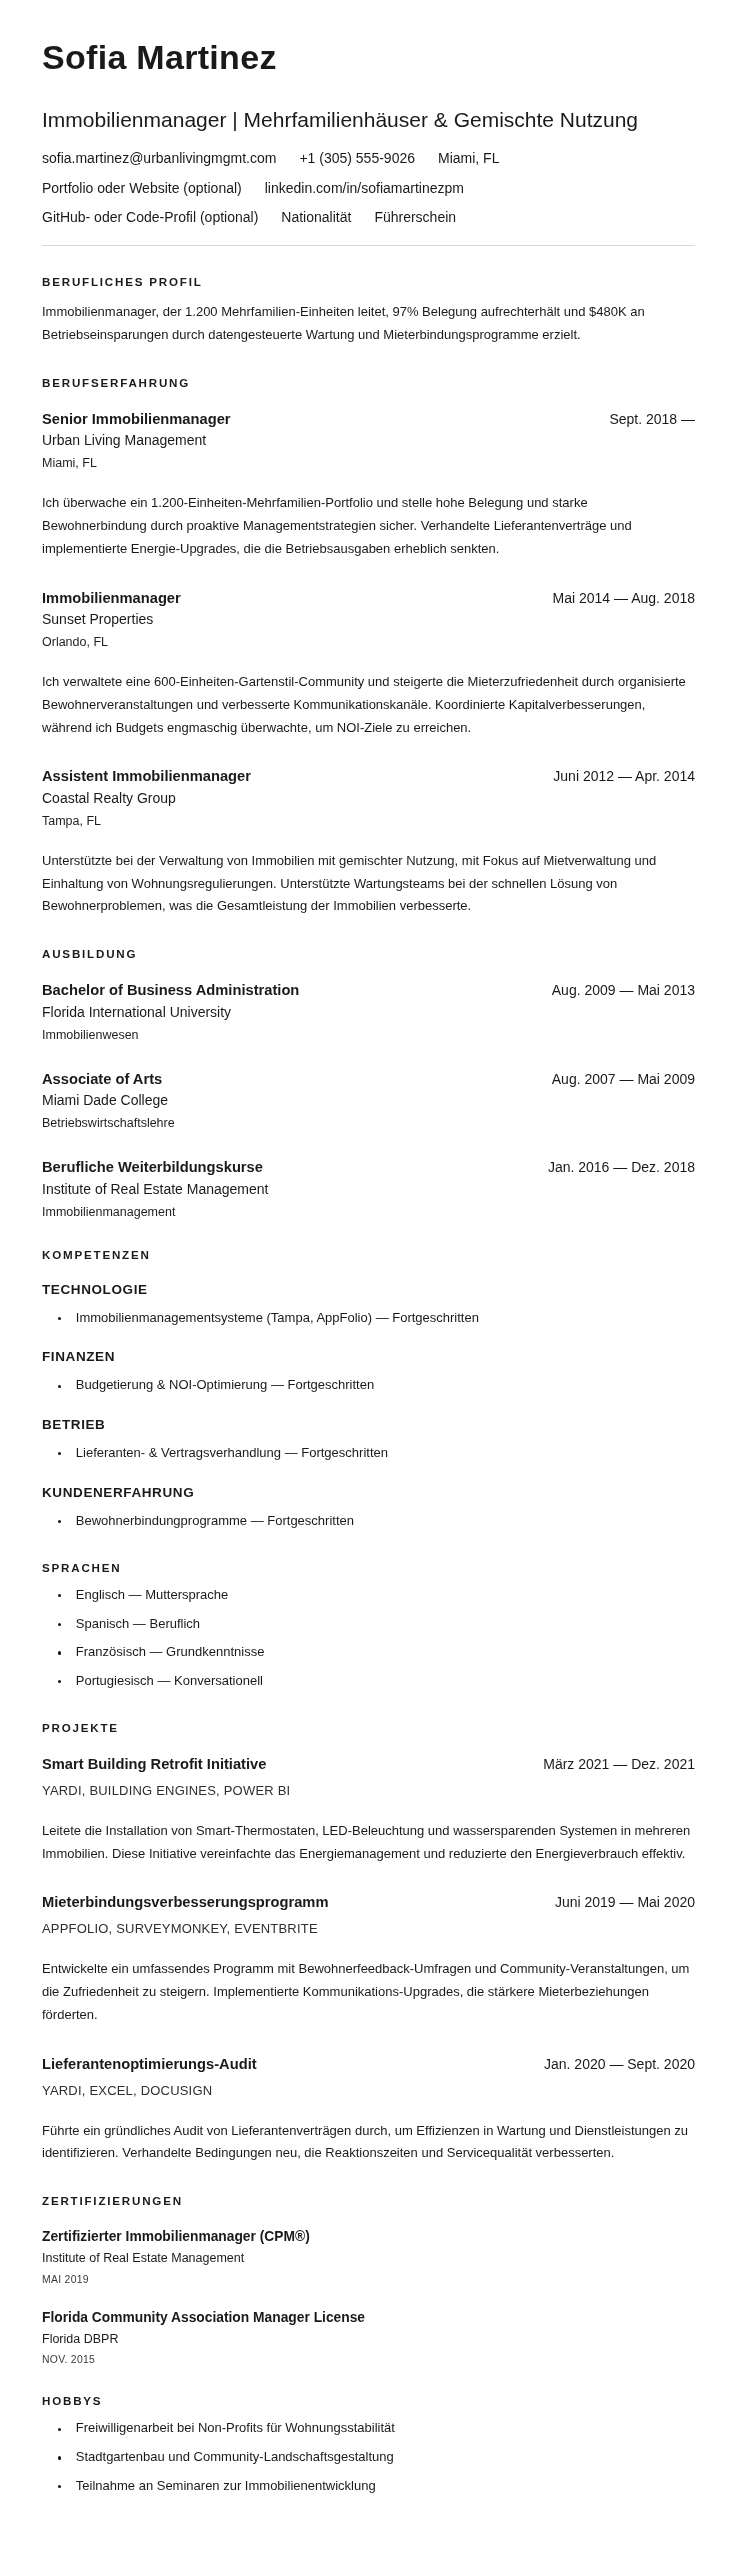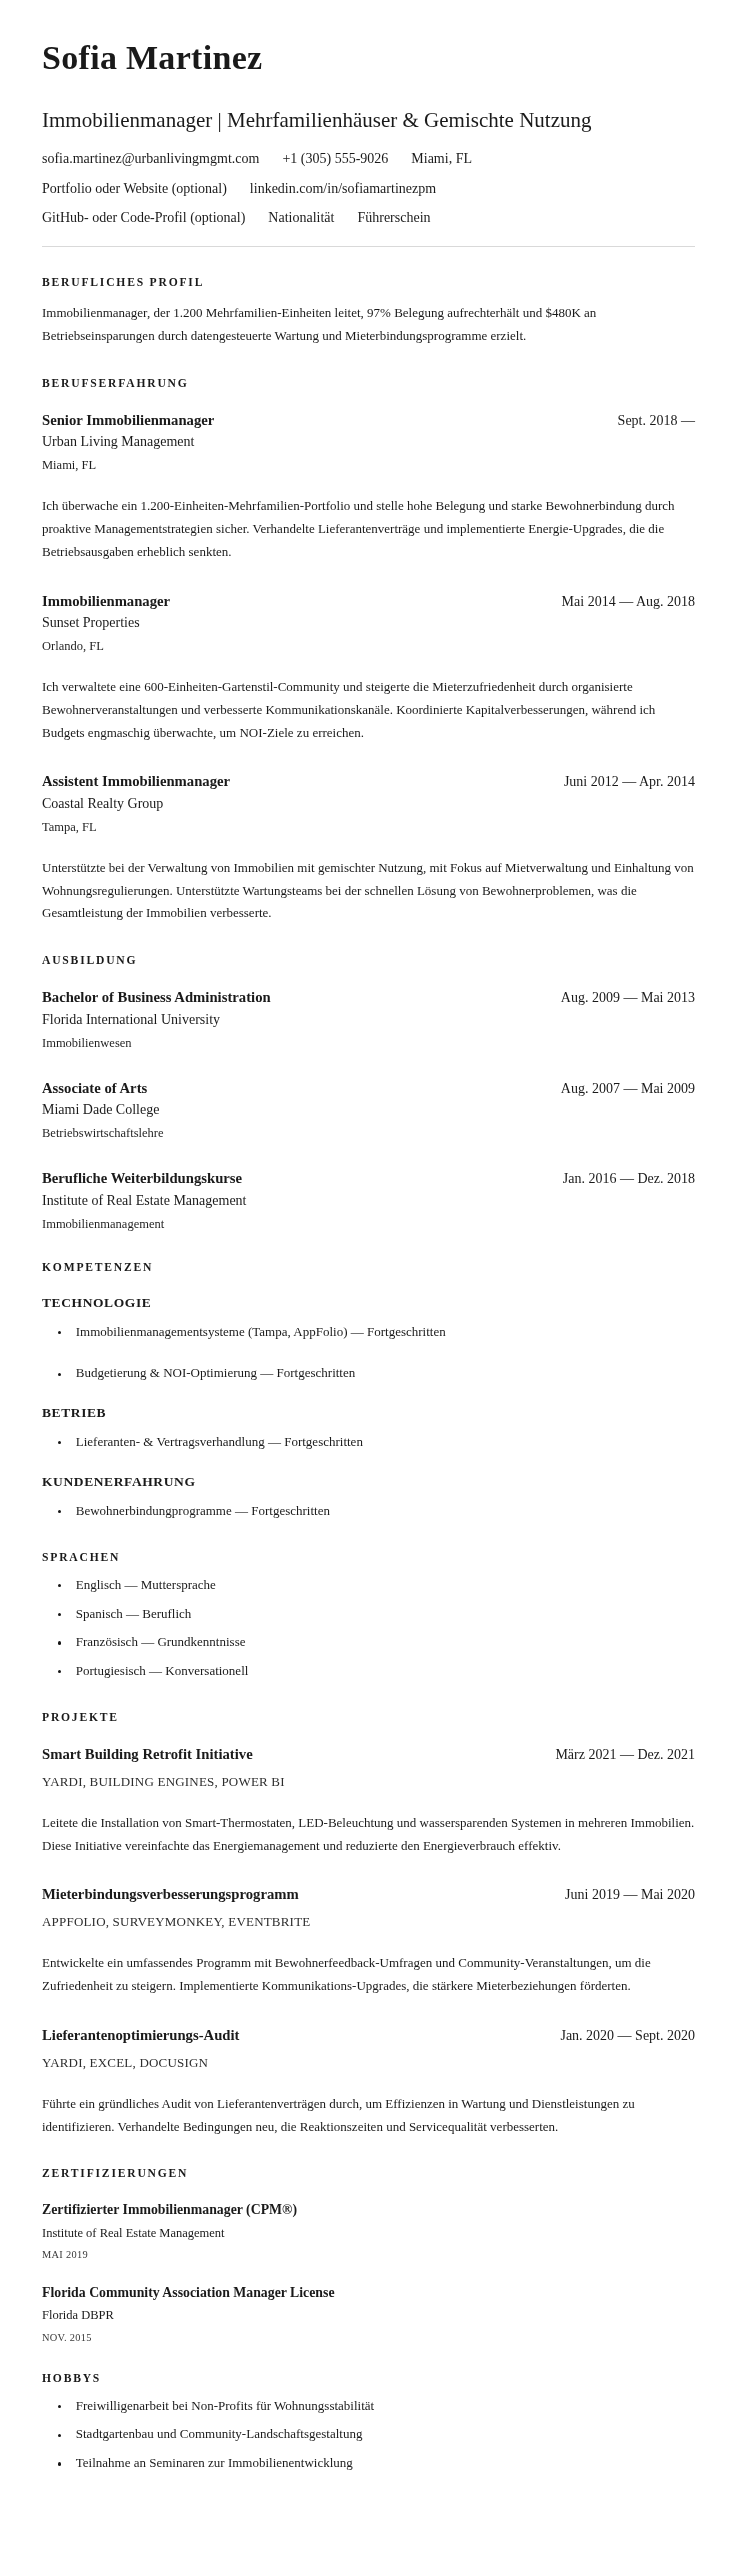--- a/index.html
+++ b/index.html
@@ -3,21 +3,21 @@
 <meta charset="utf-8">
 <style>
   html,body{margin:0;padding:0;background:#ffffff;}
   .page{
     width:734px;
     min-height:2576px;
     box-sizing:border-box;
     padding:23px 39px 24px 42px;
     background:#ffffff;
     color:#1a1a1a;
-    font-family:Liberation Serif, serif;
+    font-family:Liberation Sans, sans-serif;
   }
   
   .name{font-size:34px;font-weight:bold;line-height:1.15;margin:14.7px 0 0 0;letter-spacing:0.3px;}
   .headline{font-size:21px;margin-top:31px;}
   .contact{margin-top:18.4px;font-size:14px;}
   .contact-row{display:flex;gap:23px;margin-bottom:13.5px;white-space:nowrap;}
   .divider{border:none;border-top:1.2px solid #d9d9d9;margin:19.6px 0 0 0;}
   
   .section{margin-top:29px;}
   .section-heading{font-size:11.6px;font-weight:bold;letter-spacing:1.8px;margin:0;}
@@ -151,20 +151,21 @@
       <h3 class="skill-group-heading">TECHNOLOGIE</h3>
       <ul class="blist">
         <li>
             <span class="dot"></span>
             <span>Immobilienmanagementsysteme (Tampa, AppFolio) — Fortgeschritten</span>
           </li>
       </ul>
     </div>
 
     <div class="skill-group">
+      <h3 class="skill-group-heading">FINANZEN</h3>
       <ul class="blist">
         <li>
             <span class="dot"></span>
             <span>Budgetierung &amp; NOI-Optimierung — Fortgeschritten</span>
           </li>
       </ul>
     </div>
 
     <div class="skill-group">
       <h3 class="skill-group-heading">BETRIEB</h3>

